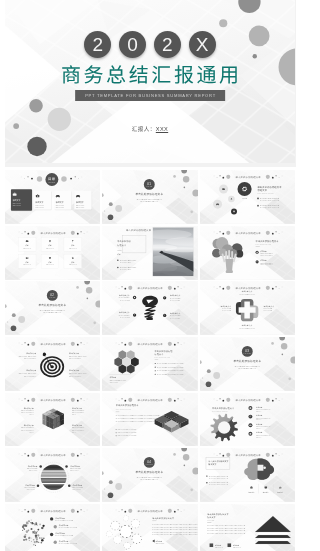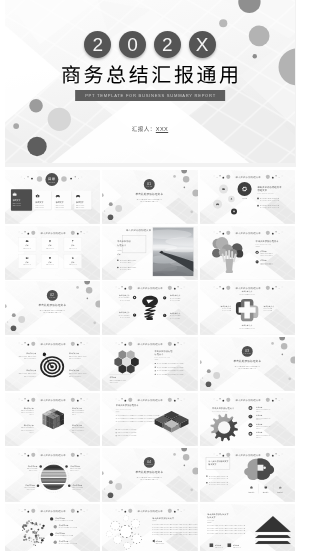--- a/index.html
+++ b/index.html
@@ -11,21 +11,21 @@
   .hero{position:absolute;left:4.5px;top:0;width:291px;height:167.3px;overflow:hidden;background:#f2f2f2;}
   .hero svg{position:absolute;inset:0;}
   .hero-inner{position:absolute;inset:0;}
   .year-row{position:absolute;left:0;right:0;top:31px;display:flex;justify-content:center;gap:7.8px;}
   .ybadge{width:27px;height:27px;border-radius:50%;background:#555555;color:#f4f4f4;
           display:flex;align-items:center;justify-content:center;
           font-family:"Liberation Sans",sans-serif;font-size:19px;font-weight:400;
           line-height:1;padding-bottom:1px;box-sizing:border-box;
           box-shadow:0 1.5px 2.5px rgba(90,90,90,.45);}
   .cn-title{position:absolute;left:0;right:0;top:62px;text-align:center;
-            font-family:"DejaVu Serif",serif;font-size:20px;color:#000000;letter-spacing:2.6px;
+            font-family:"DejaVu Serif",serif;font-size:20px;color:#0f766e;letter-spacing:2.6px;
             line-height:26px;text-indent:2.6px;}
   .en-bar{position:absolute;left:50%;transform:translateX(-50%);top:90px;
           background:#5d5d5d;color:#cfcfcf;font-size:4.1px;letter-spacing:0.72px;
           padding:3.5px 9px 3.5px 10px;white-space:nowrap;line-height:1;}
   .presenter{position:absolute;left:0;right:0;top:125px;text-align:center;
              font-size:5.6px;color:#4a4a4a;letter-spacing:.4px;}
   .presenter u{text-decoration:underline;}
 
   
   #grid{position:absolute;left:4.5px;top:170.3px;width:291px;}

